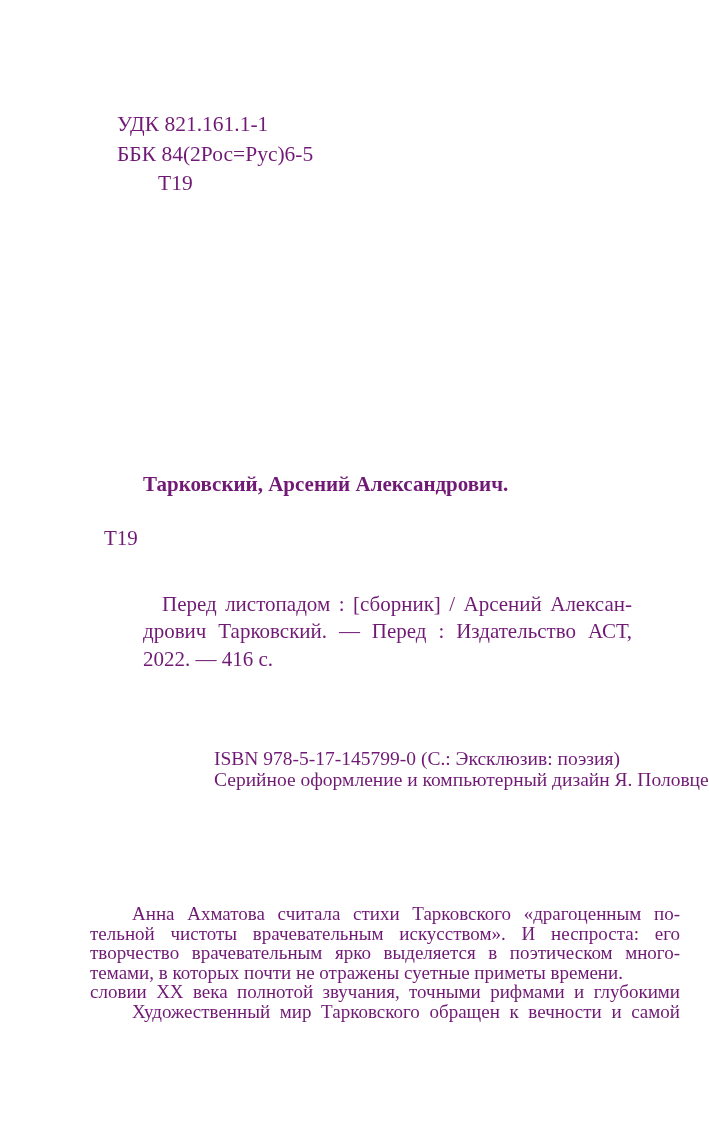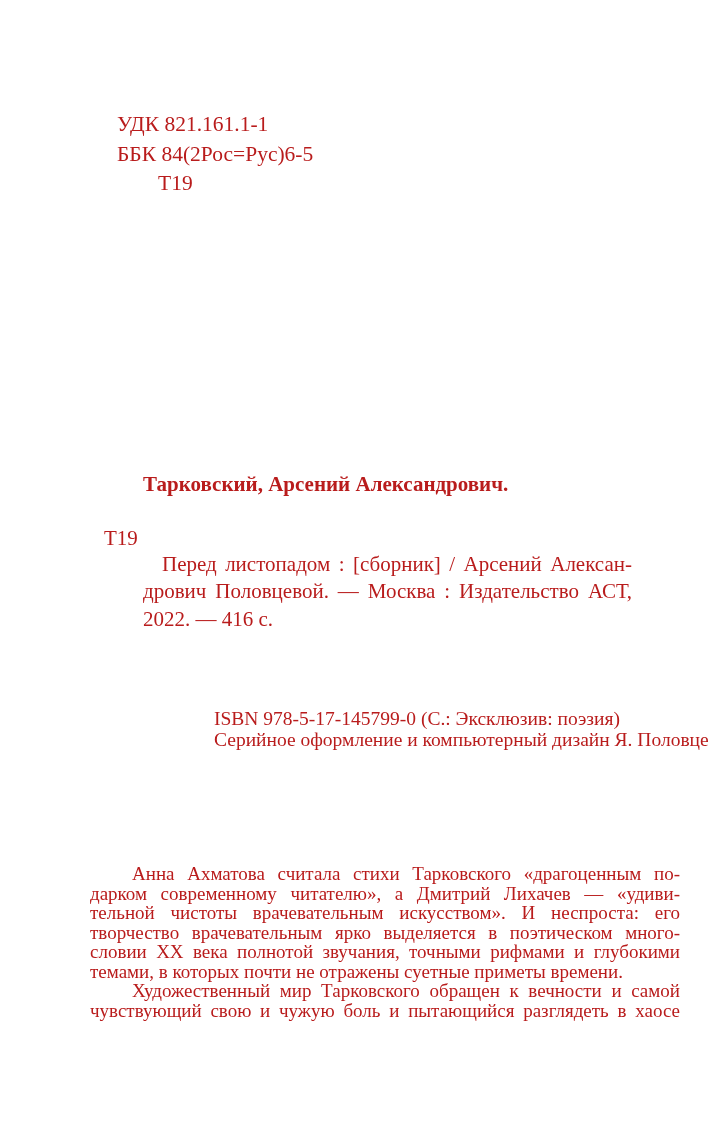--- a/index.html
+++ b/index.html
@@ -2,21 +2,21 @@
 <html><head>
 <meta charset="utf-8">
 <style>
   html, body { margin: 0; padding: 0; background: #ffffff; }
   .page {
     position: relative;
     width: 709px;
     height: 1123px;
     background: #ffffff;
     font-family: "Liberation Serif", serif;
-    color: #b91c1c;
+    color: #701a75;
     overflow: hidden;
   }
   .page div { position: relative; }
 
   
   .top-codes {
     position: absolute;
     left: 117px;
     top: 110px;
     font-size: 21.5px;
@@ -42,21 +42,21 @@
   }
   .card-entry {
     position: absolute;
     left: 143px;
     top: 412px;
     width: 489px;
     font-size: 21px;
     line-height: 27.6px;
   }
   .just { text-align: justify; text-align-last: justify; }
-  .entry-line.first { padding-left: 19px; }
+  .entry-line.first { padding-left: 19px; margin-top: 40px; }
 
   
   .isbn-block {
     position: absolute;
     left: 173px;
     width: 530px;
     font-size: 19.5px;
     line-height: 21px;
     white-space: nowrap;
     margin-left: 41px;
@@ -86,34 +86,32 @@
     <div>ББК 84(2Рос=Рус)6-5</div>
     <div class="indent">Т19</div>
   </div>
 
   <div class="card-heading">Тарковский, Арсений Александрович.</div>
 
   <div class="card-label">Т19</div>
 
   <div class="card-entry">
     <div class="entry-line first just">Перед листопадом : [сборник] / Арсений Алексан-</div>
-    <div class="entry-line just">дрович Половцевой. — Москва : Издательство АСТ,</div>
+    <div class="entry-line just">дрович Тарковский. — Перед : Издательство АСТ,</div>
     <div class="entry-line">2022. — 416 с.</div>
   </div>
 
   <div class="isbn-block isbn-1">
     <div>ISBN 978-5-17-145799-0 (С.: Эксклюзив: поэзия)</div>
     <div><span>Серийное оформление и компьютерный дизайн </span><span class="it">Я. Половцевой</span></div>
   </div>
 
 
   <div class="annotation">
     <div class="a-line first just">Анна Ахматова считала стихи Тарковского «драгоценным по-</div>
-    <div class="a-line just">дарком современному читателю», а Дмитрий Лихачев — «удиви-</div>
     <div class="a-line just">тельной чистоты врачевательным искусством». И неспроста: его</div>
     <div class="a-line just">творчество врачевательным ярко выделяется в поэтическом много-</div>
+    <div class="a-line">темами, в которых почти не отражены суетные приметы времени.</div>
     <div class="a-line just">словии XX века полнотой звучания, точными рифмами и глубокими</div>
-    <div class="a-line">темами, в которых почти не отражены суетные приметы времени.</div>
     <div class="a-line first just">Художественный мир Тарковского обращен к вечности и самой</div>
-    <div class="a-line just">чувствующий свою и чужую боль и пытающийся разглядеть в хаосе</div>
   </div>
 
 </div>
 
 </body></html>

